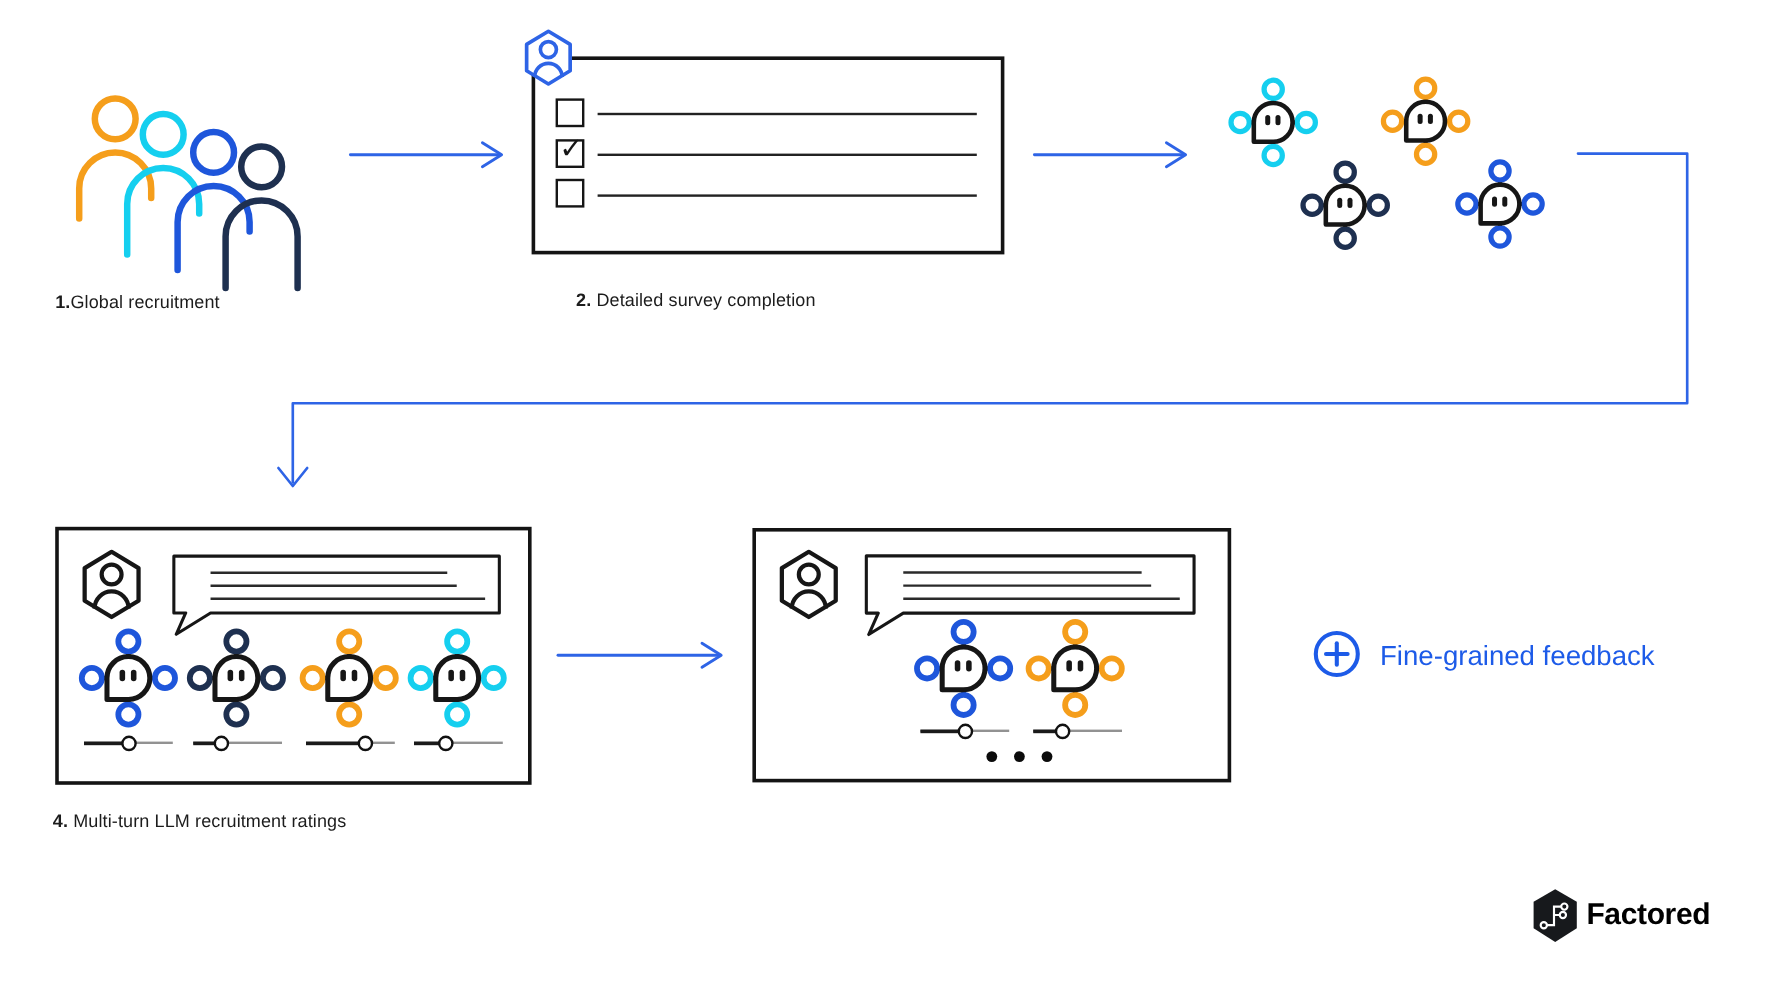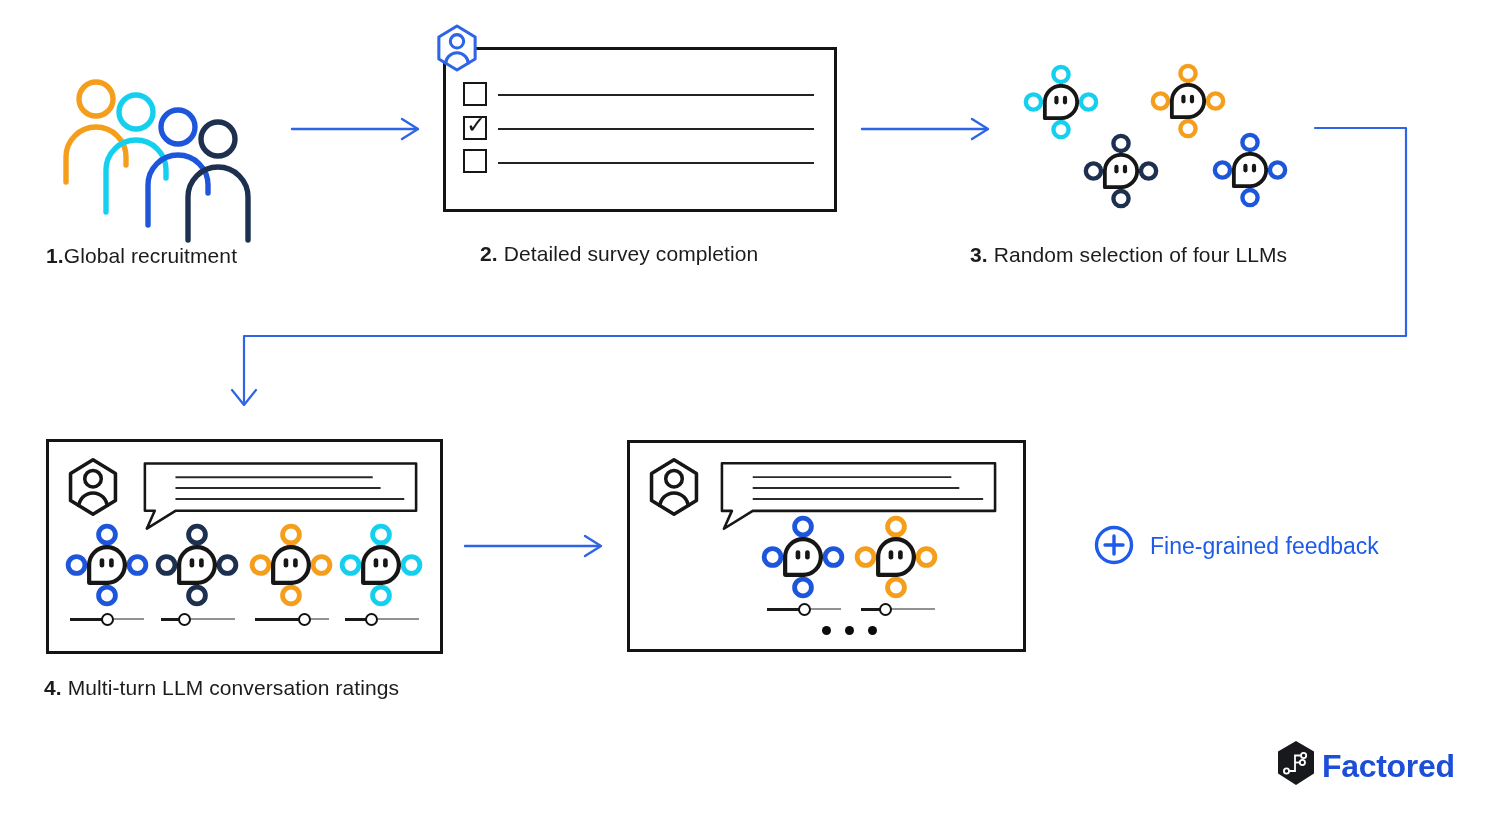--- a/index.html
+++ b/index.html
@@ -12,40 +12,40 @@
   [data-color="orange"]{--rc:var(--orange);}
   [data-color="cyan"]{--rc:var(--cyan);}
   [data-color="blue"]{--rc:var(--blue);}
   [data-color="navy"]{--rc:var(--navy);}
 
   .person-stroke{fill:none;stroke:var(--rc);stroke-width:5.4;stroke-linecap:round;}
   .sat{fill:#fff;stroke:var(--rc);}
   .ink-line{stroke:#161616;}
   .arrow-stroke{fill:none;stroke:var(--arrow);stroke-width:2.4;stroke-linecap:round;stroke-linejoin:round;}
 
-  .step-label{font-size:21px;letter-spacing:0.1px;color:#1c1c1c;white-space:pre-wrap;}
+  .step-label{font-size:15px;letter-spacing:0.1px;color:#1c1c1c;white-space:pre-wrap;}
   .step-label b{font-weight:700;}
 
   .frame{position:absolute;background:#fff;border:3px solid #141414;box-sizing:border-box;}
 
   .checkbox{position:absolute;width:20px;height:20px;border:2.6px solid #161616;background:#fff;
             display:flex;align-items:center;justify-content:center;}
   .checkmark{font-size:24px;line-height:1;color:#161616;transform:translate(1px,-3px);font-weight:400;}
   .survey-line{position:absolute;height:0;border-top:2.2px solid #222;}
 
   .slider{position:absolute;width:74px;height:14px;}
   .slider .track{position:absolute;left:0;right:0;top:6.4px;height:1.6px;background:#929292;}
   .slider .track-active{position:absolute;left:0;width:var(--knob);top:5.8px;height:2.8px;background:#1a1a1a;}
   .slider .knob{position:absolute;left:calc(var(--knob) - 6px);top:1px;width:9px;height:9px;
                 border:2.4px solid #111;border-radius:50%;background:#fff;}
 
   .dot{position:absolute;width:9px;height:9px;border-radius:50%;background:#0b0b0b;}
 
   .feedback-label{font-size:23px;font-weight:500;color:var(--accent);}
-  .brand-name{font-size:32px;font-weight:700;color:#1d4ed8;letter-spacing:-0.3px;}
+  .brand-name{font-size:25px;font-weight:700;color:#000000;letter-spacing:-0.3px;}
 </style>
 </head>
 <body>
 
 <div id="canvas">
 
   <svg class="abs" style="left:55px;top:70px;" width="215" height="185" viewBox="0 0 215 185">
     <g data-color="orange">
       <circle class="person-stroke" cx="41" cy="29" r="17"></circle>
       <path class="person-stroke" d="M 11,112 L 11,87 A 30 30 0 0 1 71,87 L 71,95"></path>
@@ -154,21 +154,20 @@
     <g class="sat" stroke-width="4.6">
         <circle cx="40" cy="11" r="8"></circle>
         <circle cx="11" cy="40" r="8"></circle>
         <circle cx="69" cy="40" r="8"></circle>
         <circle cx="40" cy="69" r="8"></circle>
       </g>
     <path d="M 23,40 A 17 17 0 1 1 40,57 L 23,57 Z" fill="#fff" stroke="#161616" stroke-width="4" stroke-linejoin="round"></path>
     <rect x="33" y="33.5" width="4.4" height="9" rx="2.2" fill="#161616"></rect>
       <rect x="42" y="33.5" width="4.4" height="9" rx="2.2" fill="#161616"></rect>
   </svg>
-  <div class="abs step-label" style="left:970px;top:243px;"><b>3.</b><span> Random selection of four LLMs</span></div>
 
   <svg class="abs" style="left:230px;top:120px;" width="1182" height="296" viewBox="0 0 1182 296">
     <polyline class="arrow-stroke" style="stroke-width:2.2" points="1085,8 1176,8 1176,216 14,216 14,282"></polyline>
     <polyline class="arrow-stroke" style="stroke-width:2.2" points="2,270 14,285 26,270"></polyline>
   </svg>
 
   <div class="frame" style="left:46px;top:439px;width:397px;height:215px;"></div>
   <svg class="abs" style="left:67px;top:457px;" width="52" height="60" viewBox="0 0 44 50">
     <polygon points="22,2 41,13.5 41,36.5 22,48 3,36.5 3,13.5" fill="#fff" stroke="#161616" stroke-width="3" stroke-linejoin="round"></polygon>
     <circle cx="22" cy="18" r="7" fill="none" stroke="#161616" stroke-width="3"></circle>
@@ -259,21 +258,21 @@
   <div class="slider" style="left: 255px; top: 612px; --knob: 66%;">
       <div class="track"></div>
       <div class="track-active"></div>
       <div class="knob"></div>
     </div>
   <div class="slider" style="left: 345px; top: 612px; --knob: 35%;">
       <div class="track"></div>
       <div class="track-active"></div>
       <div class="knob"></div>
     </div>
-  <div class="abs step-label" style="left:44px;top:676px;"><b>4.</b><span> Multi-turn LLM conversation ratings</span></div>
+  <div class="abs step-label" style="left:44px;top:676px;"><b>4.</b><span> Multi-turn LLM recruitment ratings</span></div>
 
   <svg class="abs" style="left:463px;top:534px;" width="144" height="24" viewBox="0 0 144 24">
     <line class="arrow-stroke" x1="2" y1="12" x2="136" y2="12"></line>
     <polyline class="arrow-stroke" points="122,2 138,12 122,22"></polyline>
   </svg>
 
   <div class="frame" style="left:627px;top:440px;width:399px;height:212px;"></div>
   <svg class="abs" style="left:648px;top:457px;" width="52" height="60" viewBox="0 0 44 50">
     <polygon points="22,2 41,13.5 41,36.5 22,48 3,36.5 3,13.5" fill="#fff" stroke="#161616" stroke-width="3" stroke-linejoin="round"></polygon>
     <circle cx="22" cy="18" r="7" fill="none" stroke="#161616" stroke-width="3"></circle>

